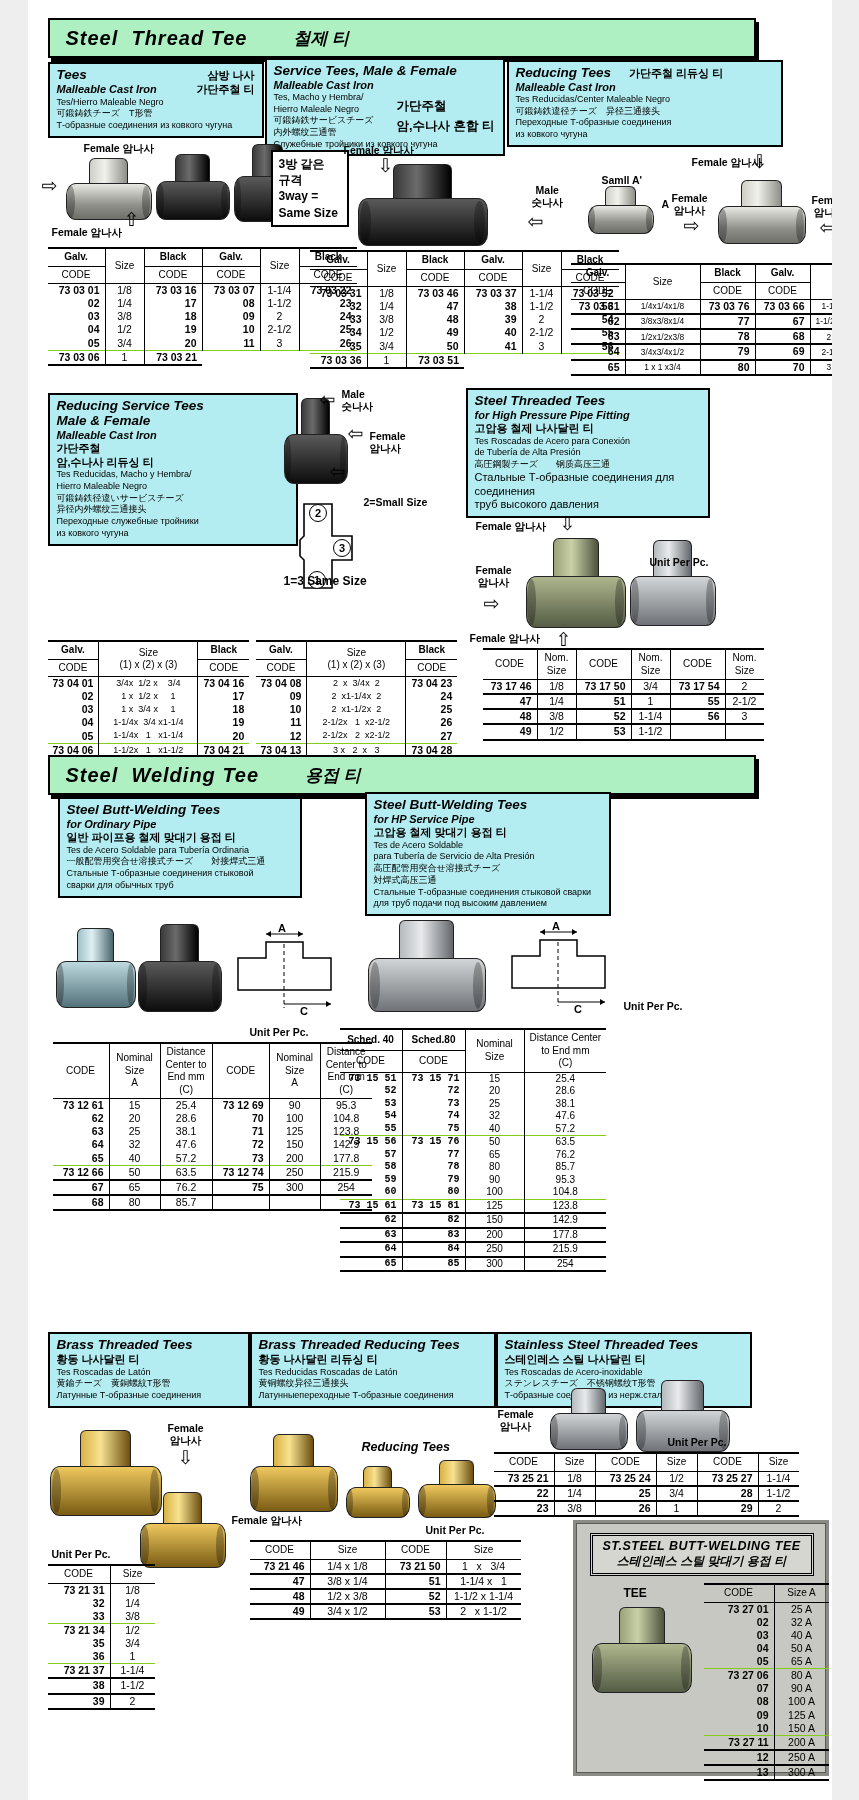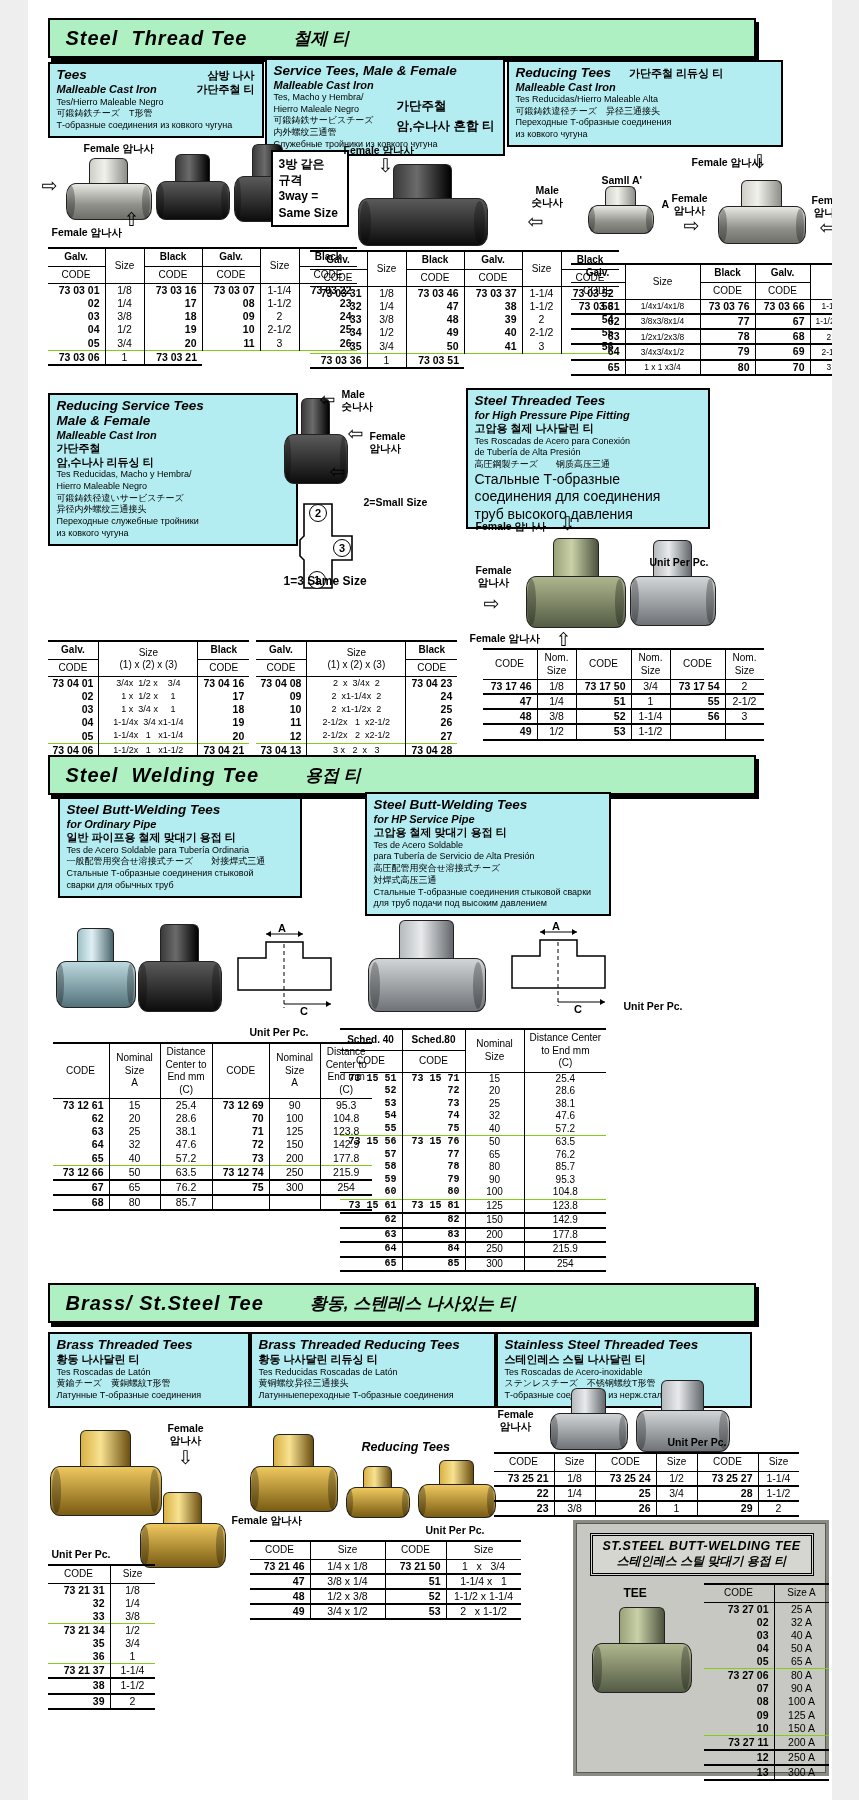--- a/index.html
+++ b/index.html
@@ -10,21 +10,21 @@
           box-shadow:3px 4px 0 #000;display:flex;align-items:center;gap:46px;padding:0 16px;
           font-style:italic;font-weight:bold;}
   .banner .en{font-size:20px;letter-spacing:1px;white-space:pre;}
   .banner .ko{font-size:17px;}
   
   .bx{position:absolute;background:var(--cyan,#b4edf1);border:2px solid #000;padding:4px 7px;line-height:1.22;}
   .bx .t1{font-style:italic;font-weight:bold;font-size:13.5px;line-height:1.1;}
   .bx .t2{font-style:italic;font-weight:bold;font-size:11px;line-height:1.2;}
   .bx .ko{font-weight:bold;font-size:11px;line-height:1.25;}
   .bx .sm{font-size:9px;line-height:1.3;}
-  .bx .xs{font-size:14px;line-height:1.25;}
+  .bx .xs{font-size:11px;line-height:1.25;}
   .bx .trow{display:flex;justify-content:space-between;align-items:baseline;gap:6px;}
   .kr-abs{position:absolute;right:8px;top:36px;font-weight:bold;font-size:12.5px;line-height:1.6;text-align:left;}
   
   .lbl{position:absolute;font-weight:bold;font-size:10.5px;line-height:1.15;white-space:pre;}
   .it{font-style:italic;font-size:12.5px;}
   .arr{position:absolute;font-size:19px;line-height:1;font-weight:normal;}
   .unit{position:absolute;font-weight:bold;font-size:10.5px;white-space:pre;}
   
   .twbox{position:absolute;border:2px solid #000;background:#fff;padding:4px 6px;text-align:left;
          font-weight:bold;font-size:12px;line-height:1.35;}
@@ -120,21 +120,21 @@
       <div>암,수나사 혼합 티</div>
     </div>
   </div>
 
   <div class="bx" style="left:479px;top:60px;width:258px;">
     <div class="trow" style="justify-content:flex-start;gap:18px;">
       <span class="t1">Reducing Tees</span>
       <span class="ko">가단주철 리듀싱 티</span>
     </div>
     <div class="t2">Malleable Cast Iron</div>
-    <div class="sm">Tes Reducidas/Hierro Maleable Alta</div>
+    <div class="sm">Tes Reducidas/Center Maleable Negro</div>
     <div class="sm">可鍛鋳鉄違径チーズ　异径三通接头</div>
     <div class="sm">Переходные Т-образные соединения</div>
     <div class="sm">из ковкого чугуна</div>
   </div>
 
   <div class="lbl" style="left:56px;top:142px;"><span>Female</span> <span>암나사</span></div>
   <span class="arr" style="left:14px;top:176px;">⇨</span>
   <div class="tee galv" style="left:38px;top:158px;width:86px;height:62px;">
       <i class="tv2"></i>
       <i class="th2"></i>
@@ -865,24 +865,20 @@
           <tr>
             <td class="code">65</td>
             <td class="code">85</td>
             <td class="num">300</td>
             <td class="num">254</td>
           </tr>
         </tbody>
       </table>
     </div>
 
-  <div class="banner" style="left:20px;top:1283px;width:672px;">
-    <span class="en">Brass/ St.Steel Tee</span>
-    <span class="ko">황동, 스텐레스 나사있는 티</span>
-  </div>
 
   <div class="bx" style="left:222px;top:1332px;width:228px;">
     <div class="t1">Brass Threaded Reducing  Tees</div>
     <div class="ko">황동 나사달린 리듀싱 티</div>
     <div class="sm">Tes Reducidas Roscadas de Latón</div>
     <div class="sm">黄铜螺纹异径三通接头</div>
     <div class="sm">Латунныепереходные Т-образные соединения</div>
   </div>
   <div class="bx" style="left:20px;top:1332px;width:184px;">
     <div class="t1">Brass Threaded Tees</div>

